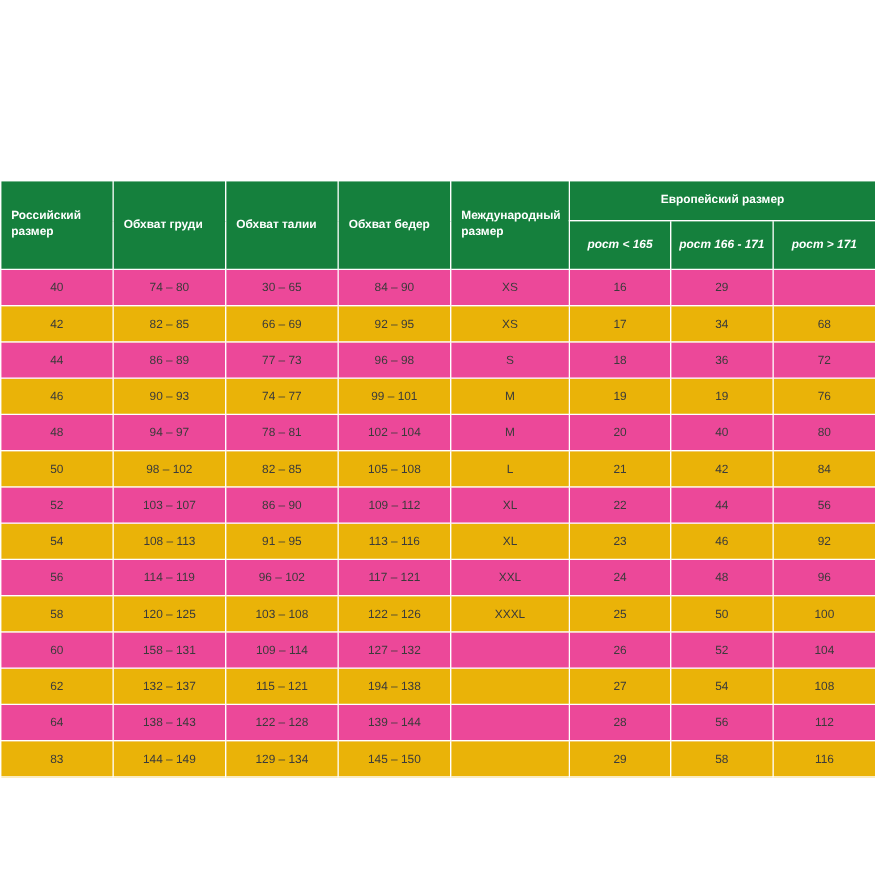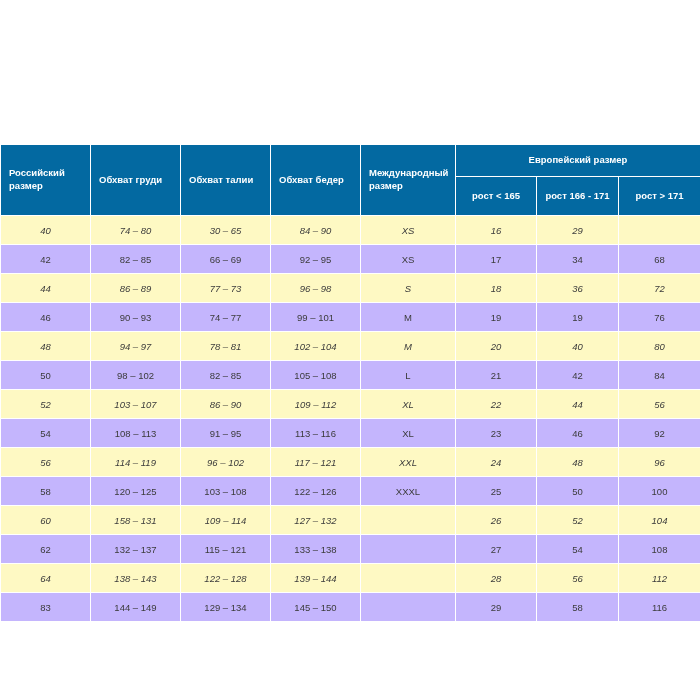--- a/index.html
+++ b/index.html
@@ -30,21 +30,21 @@
     width: 700px;
     table-layout: fixed;
   }
   table.size-table th,
   table.size-table td {
     padding: 0;
     margin: 0;
   }
   
   thead th {
-    background: #0369a1;
+    background: #15803d;
     color: #ffffff;
     font-size: 9.5px;
     font-weight: bold;
     line-height: 1.35;
     vertical-align: middle;
     border: 1px solid #ffffff;
   }
   thead th.main-head {
     text-align: left;
     padding: 6px 8px;
@@ -53,35 +53,35 @@
   thead th.group-head {
     text-align: center;
     height: 24px;
     padding: 2px 4px;
   }
   thead th.sub-head {
     text-align: center;
     height: 30px;
     padding: 2px 4px;
     font-weight: bold;
+    font-style: italic;
   }
   tbody td {
     text-align: center;
     font-size: 9.5px;
     color: #3b3b3b;
     height: 28px;
     border: 1px solid #ffffff;
     vertical-align: middle;
   }
   tbody tr.row-odd td {
-    background: #fef9c3;
-    font-style: italic;
+    background: #ec4899;
   }
   tbody tr.row-even td {
-    background: #c4b5fd;
+    background: #eab308;
   }
   tbody td.first-col {
     font-weight: normal;
   }
   
   col.c0 { width: 90px; }
   col.c1 { width: 90px; }
   col.c2 { width: 90px; }
   col.c3 { width: 90px; }
   col.c4 { width: 95px; }
@@ -228,21 +228,21 @@
             <td>127 – 132</td>
             <td></td>
             <td>26</td>
             <td>52</td>
             <td>104</td>
           </tr>
           <tr class="row-even">
             <td class="first-col">62</td>
             <td>132 – 137</td>
             <td>115 – 121</td>
-            <td>133 – 138</td>
+            <td>194 – 138</td>
             <td></td>
             <td>27</td>
             <td>54</td>
             <td>108</td>
           </tr>
           <tr class="row-odd">
             <td class="first-col">64</td>
             <td>138 – 143</td>
             <td>122 – 128</td>
             <td>139 – 144</td>

